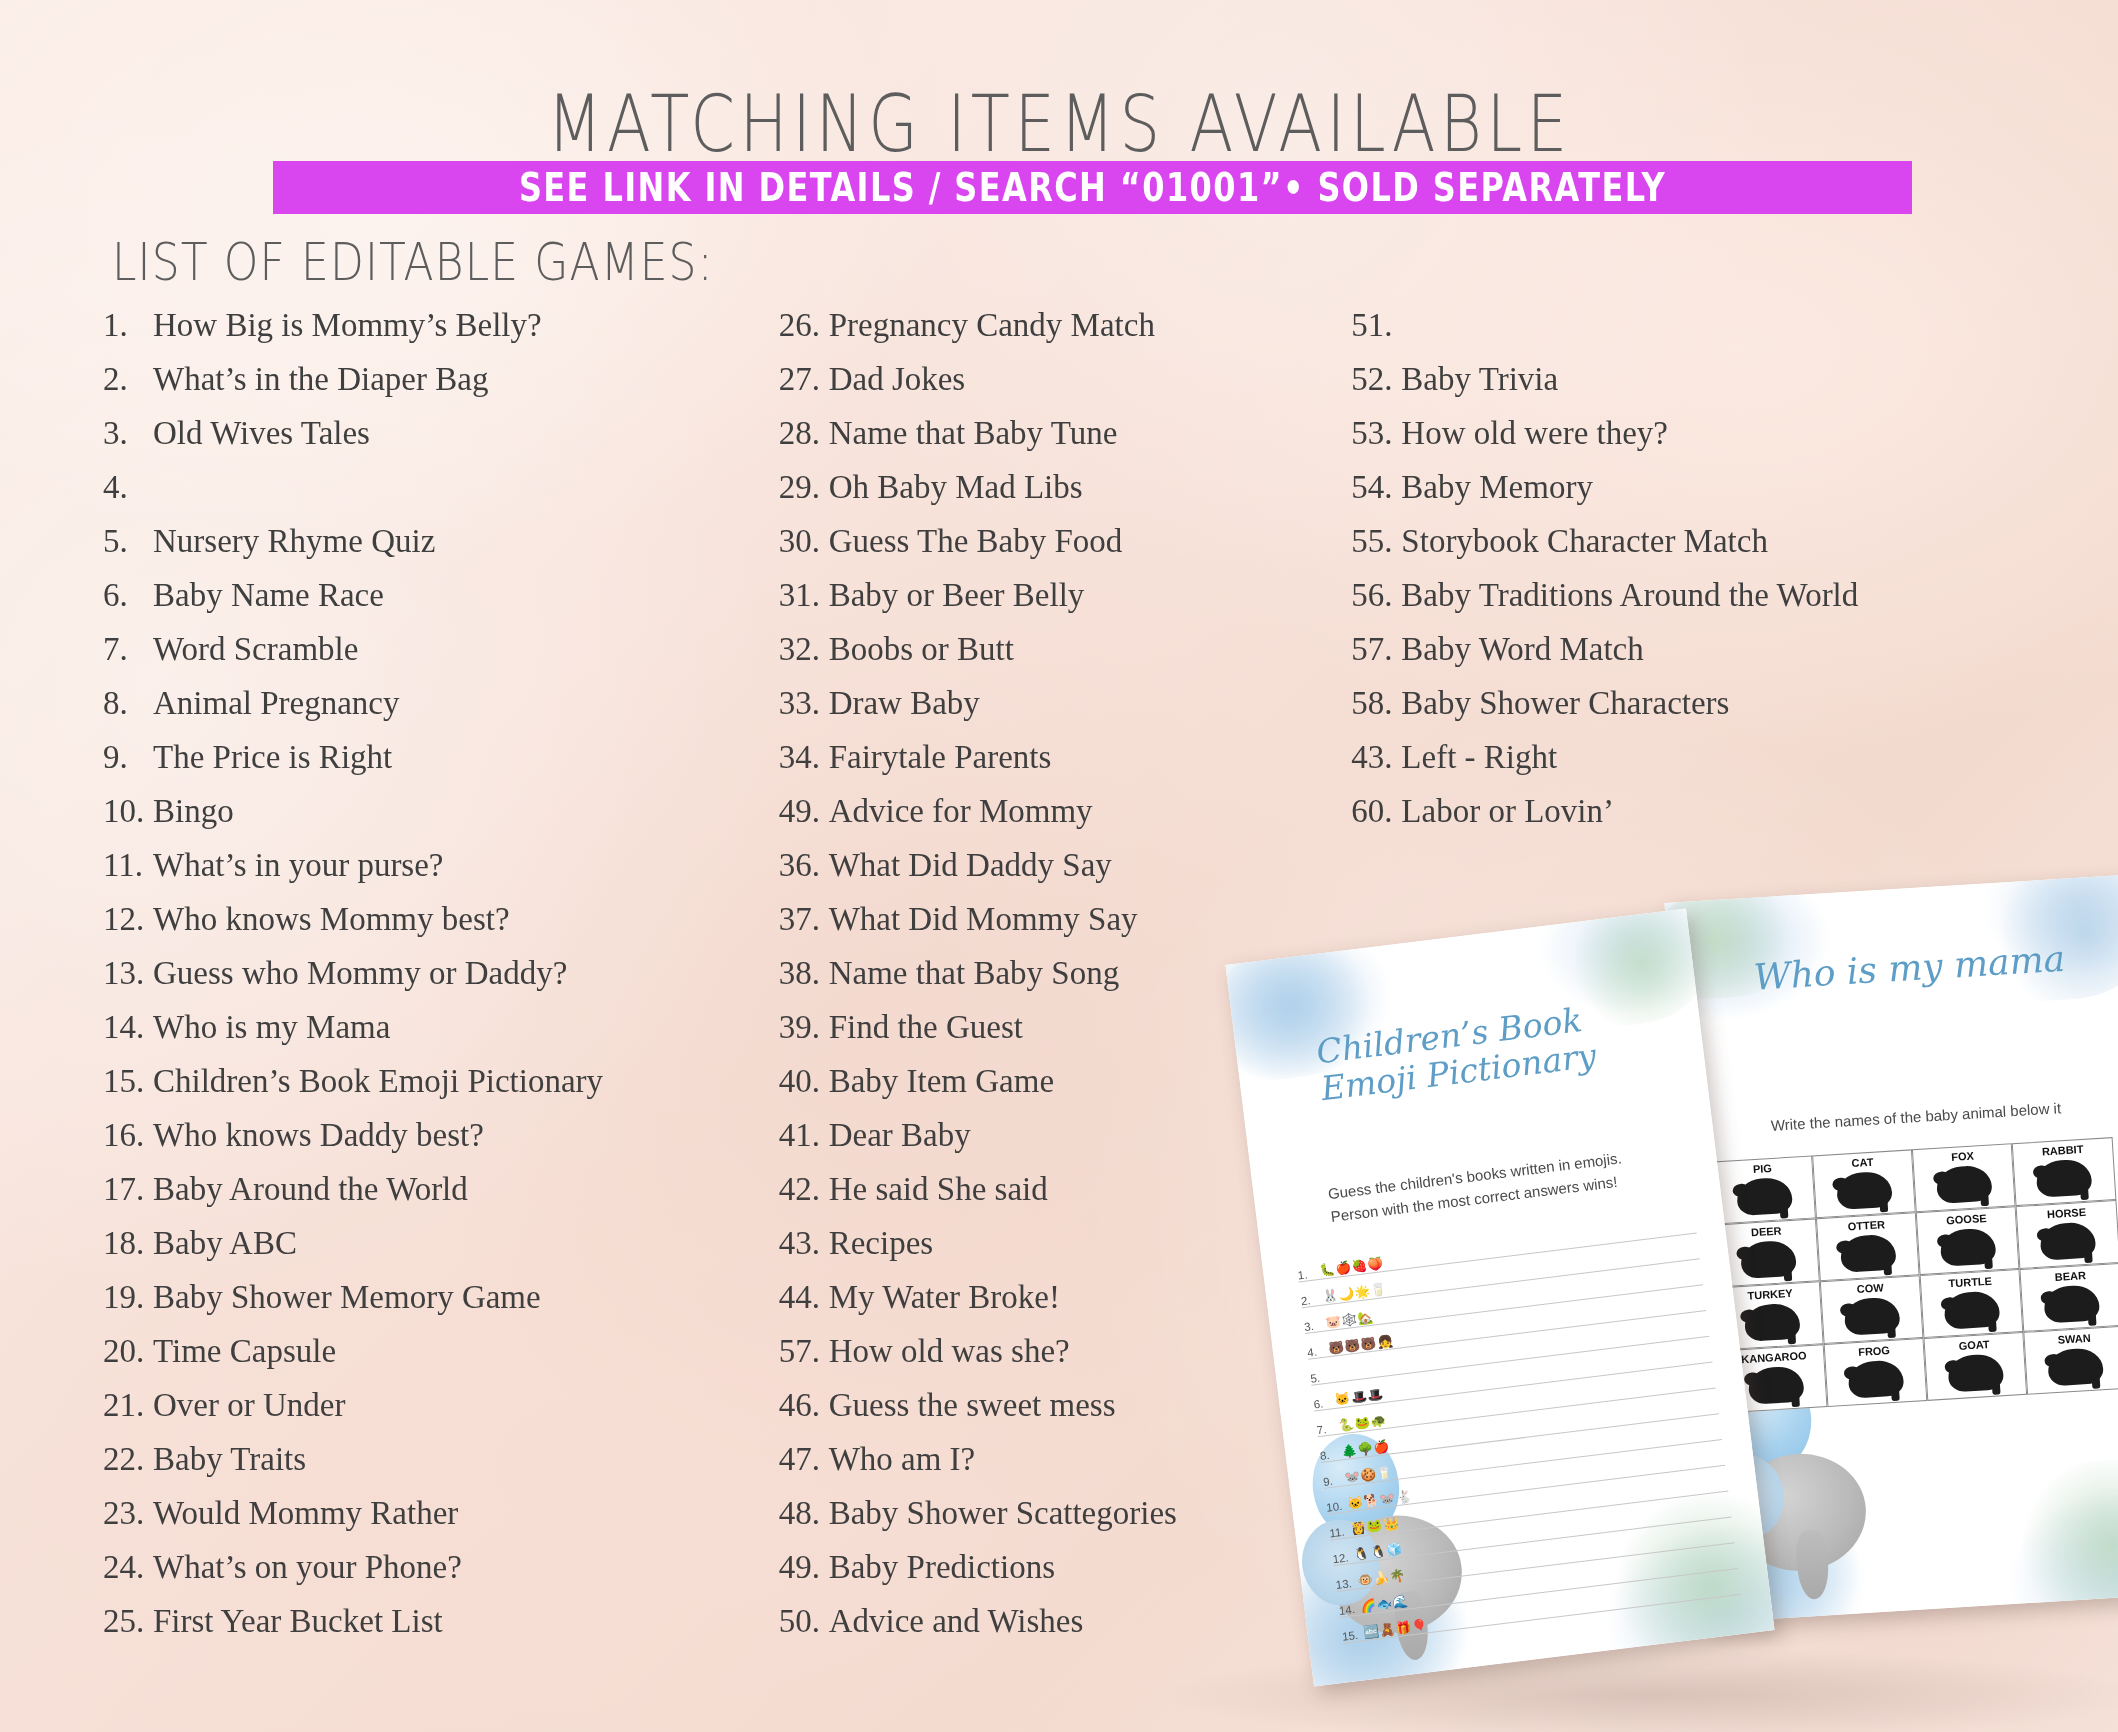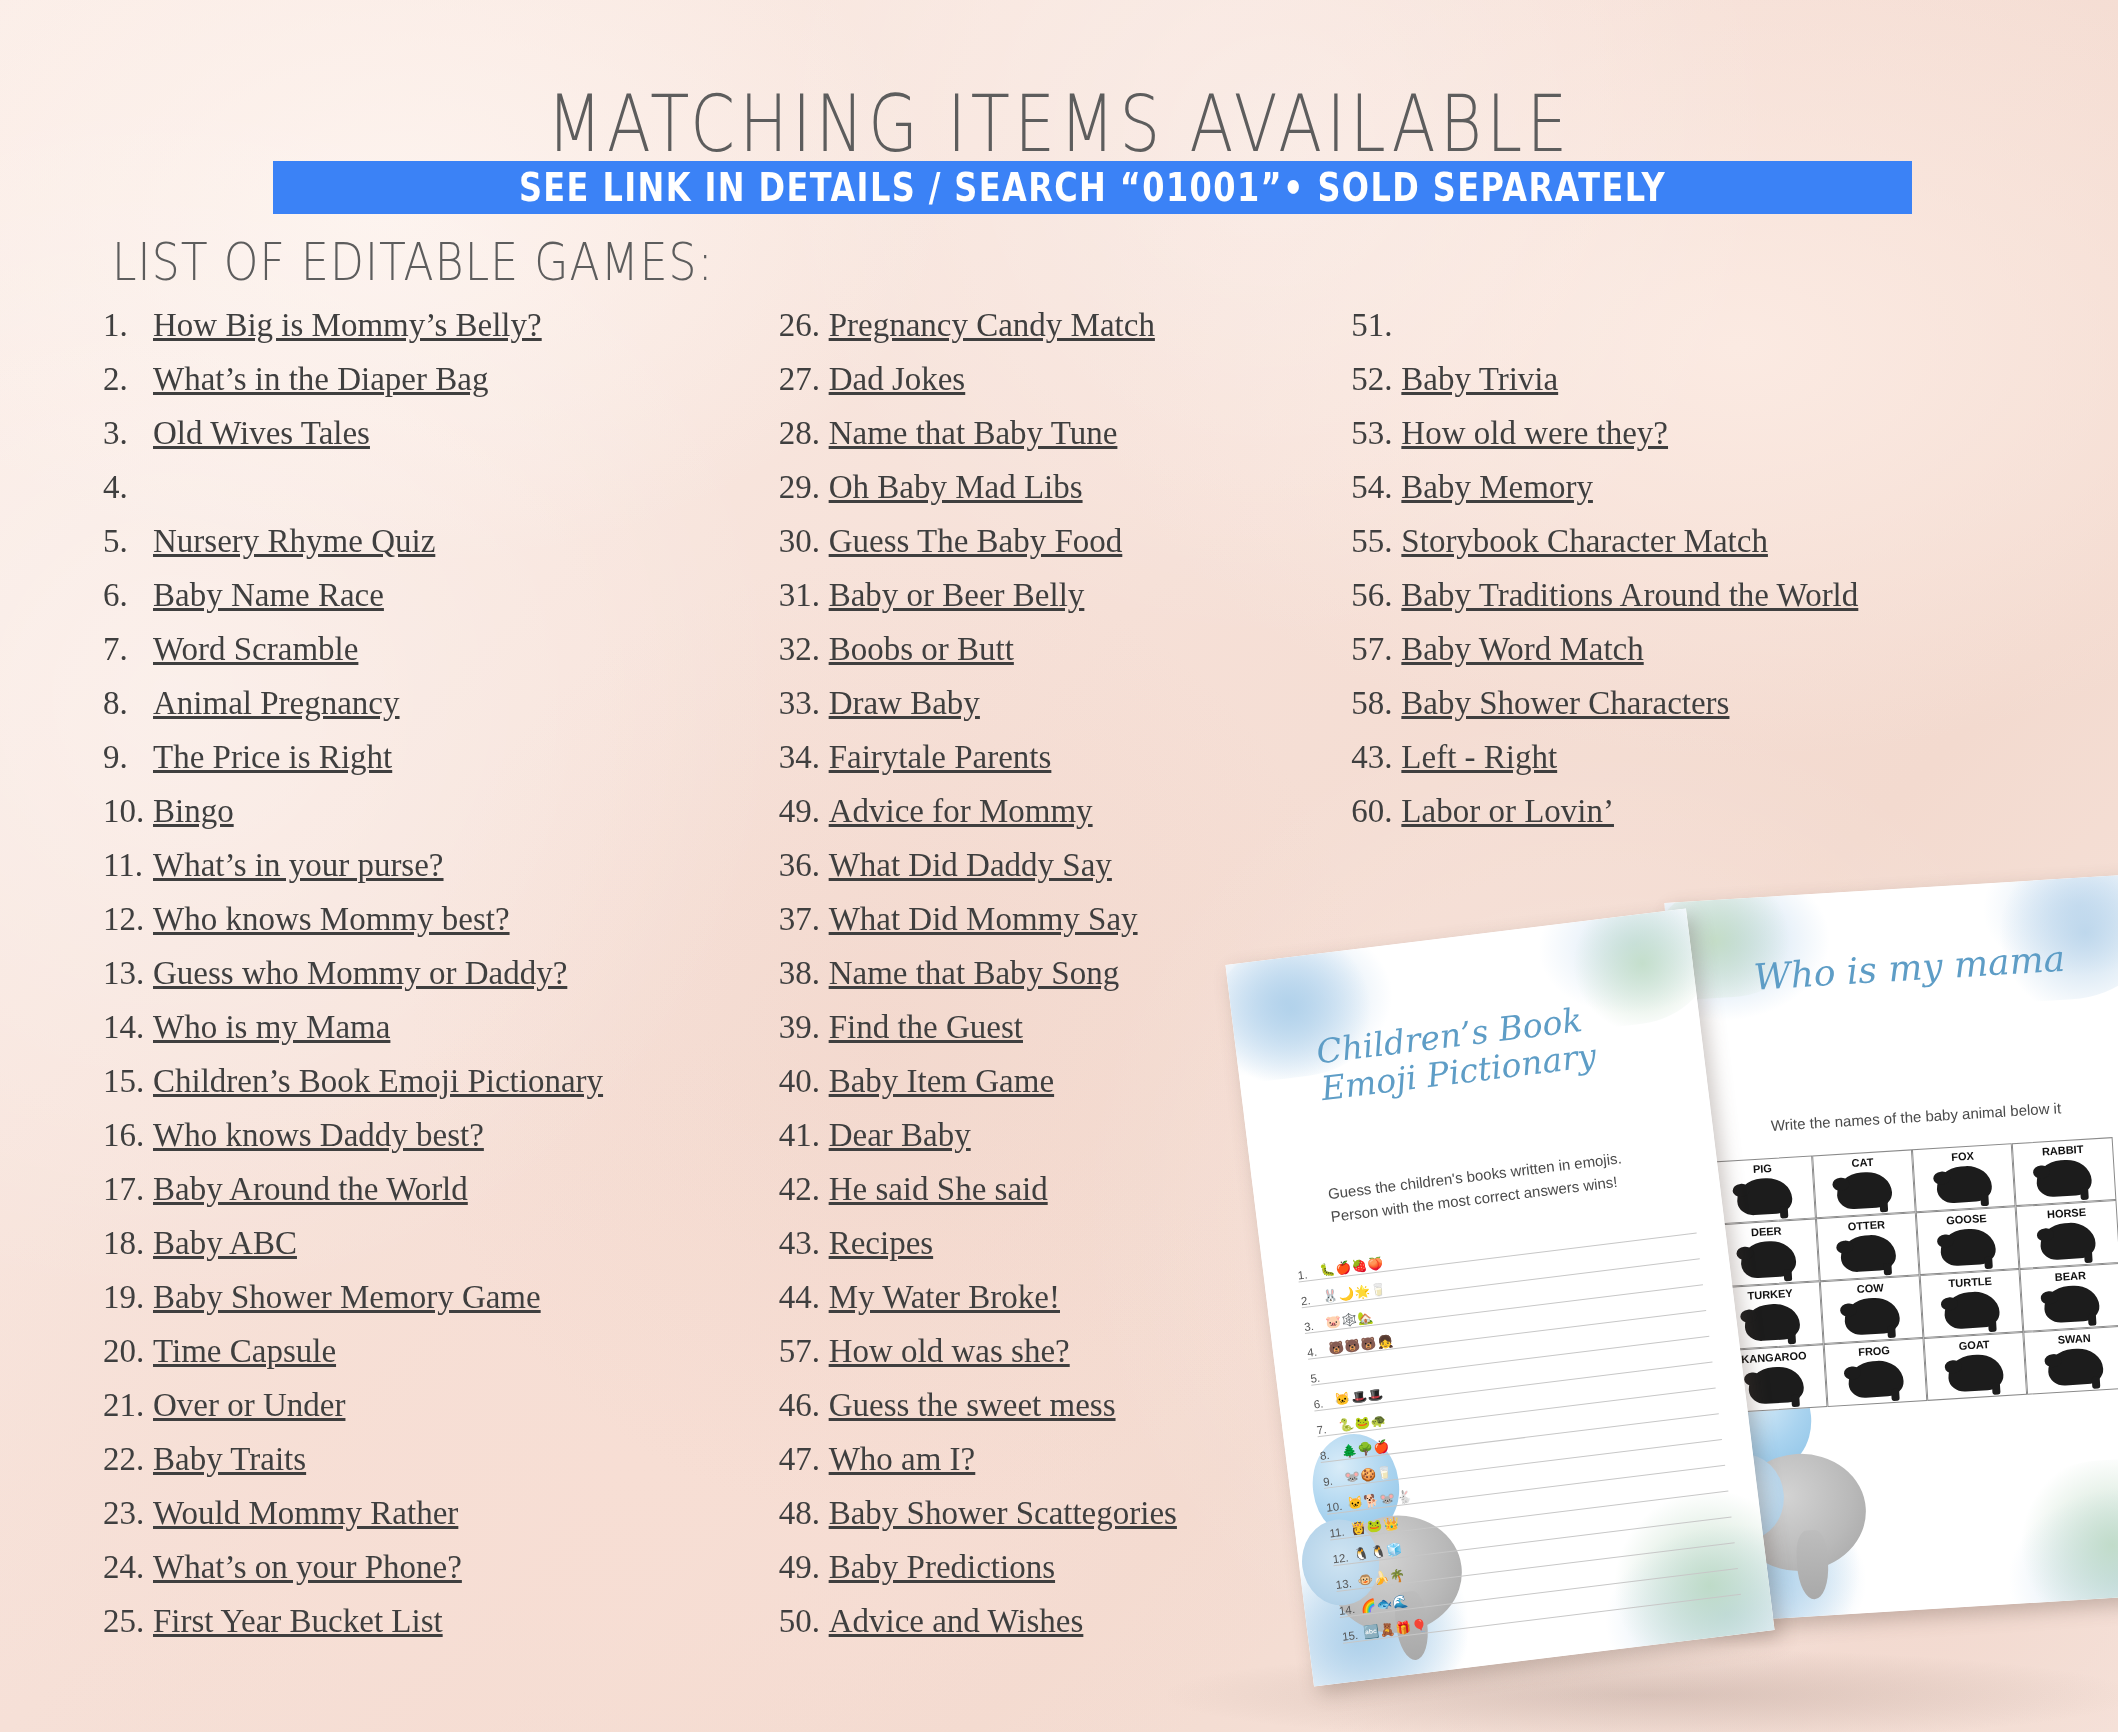--- a/index.html
+++ b/index.html
@@ -54,21 +54,21 @@
     transform: scaleY(1.22);
     transform-origin: top center;
   }
 
   .banner {
     position: absolute;
     top: 161px;
     left: 273px;
     width: 1639px;
     height: 53px;
-    background: #3b82f6;
+    background: #d946ef;
     display: flex;
     align-items: center;
     justify-content: center;
   }
   .banner-text {
     font-family: "DejaVu Sans", sans-serif;
     font-weight: bold;
     font-size: 32px;
     letter-spacing: 1.4px;
     color: #ffffff;
@@ -113,21 +113,20 @@
     height: 54px;
     white-space: nowrap;
   }
   .game-num {
     display: inline-block;
     min-width: 50px;
     text-align: left;
   }
   .game-label {
     display: inline-block;
-    text-decoration: underline;
   }
 
   
   .mockup {
     position: absolute;
     left: 1205px;
     top: 882px;
     width: 916px;
     height: 853px;
     z-index: 5;

